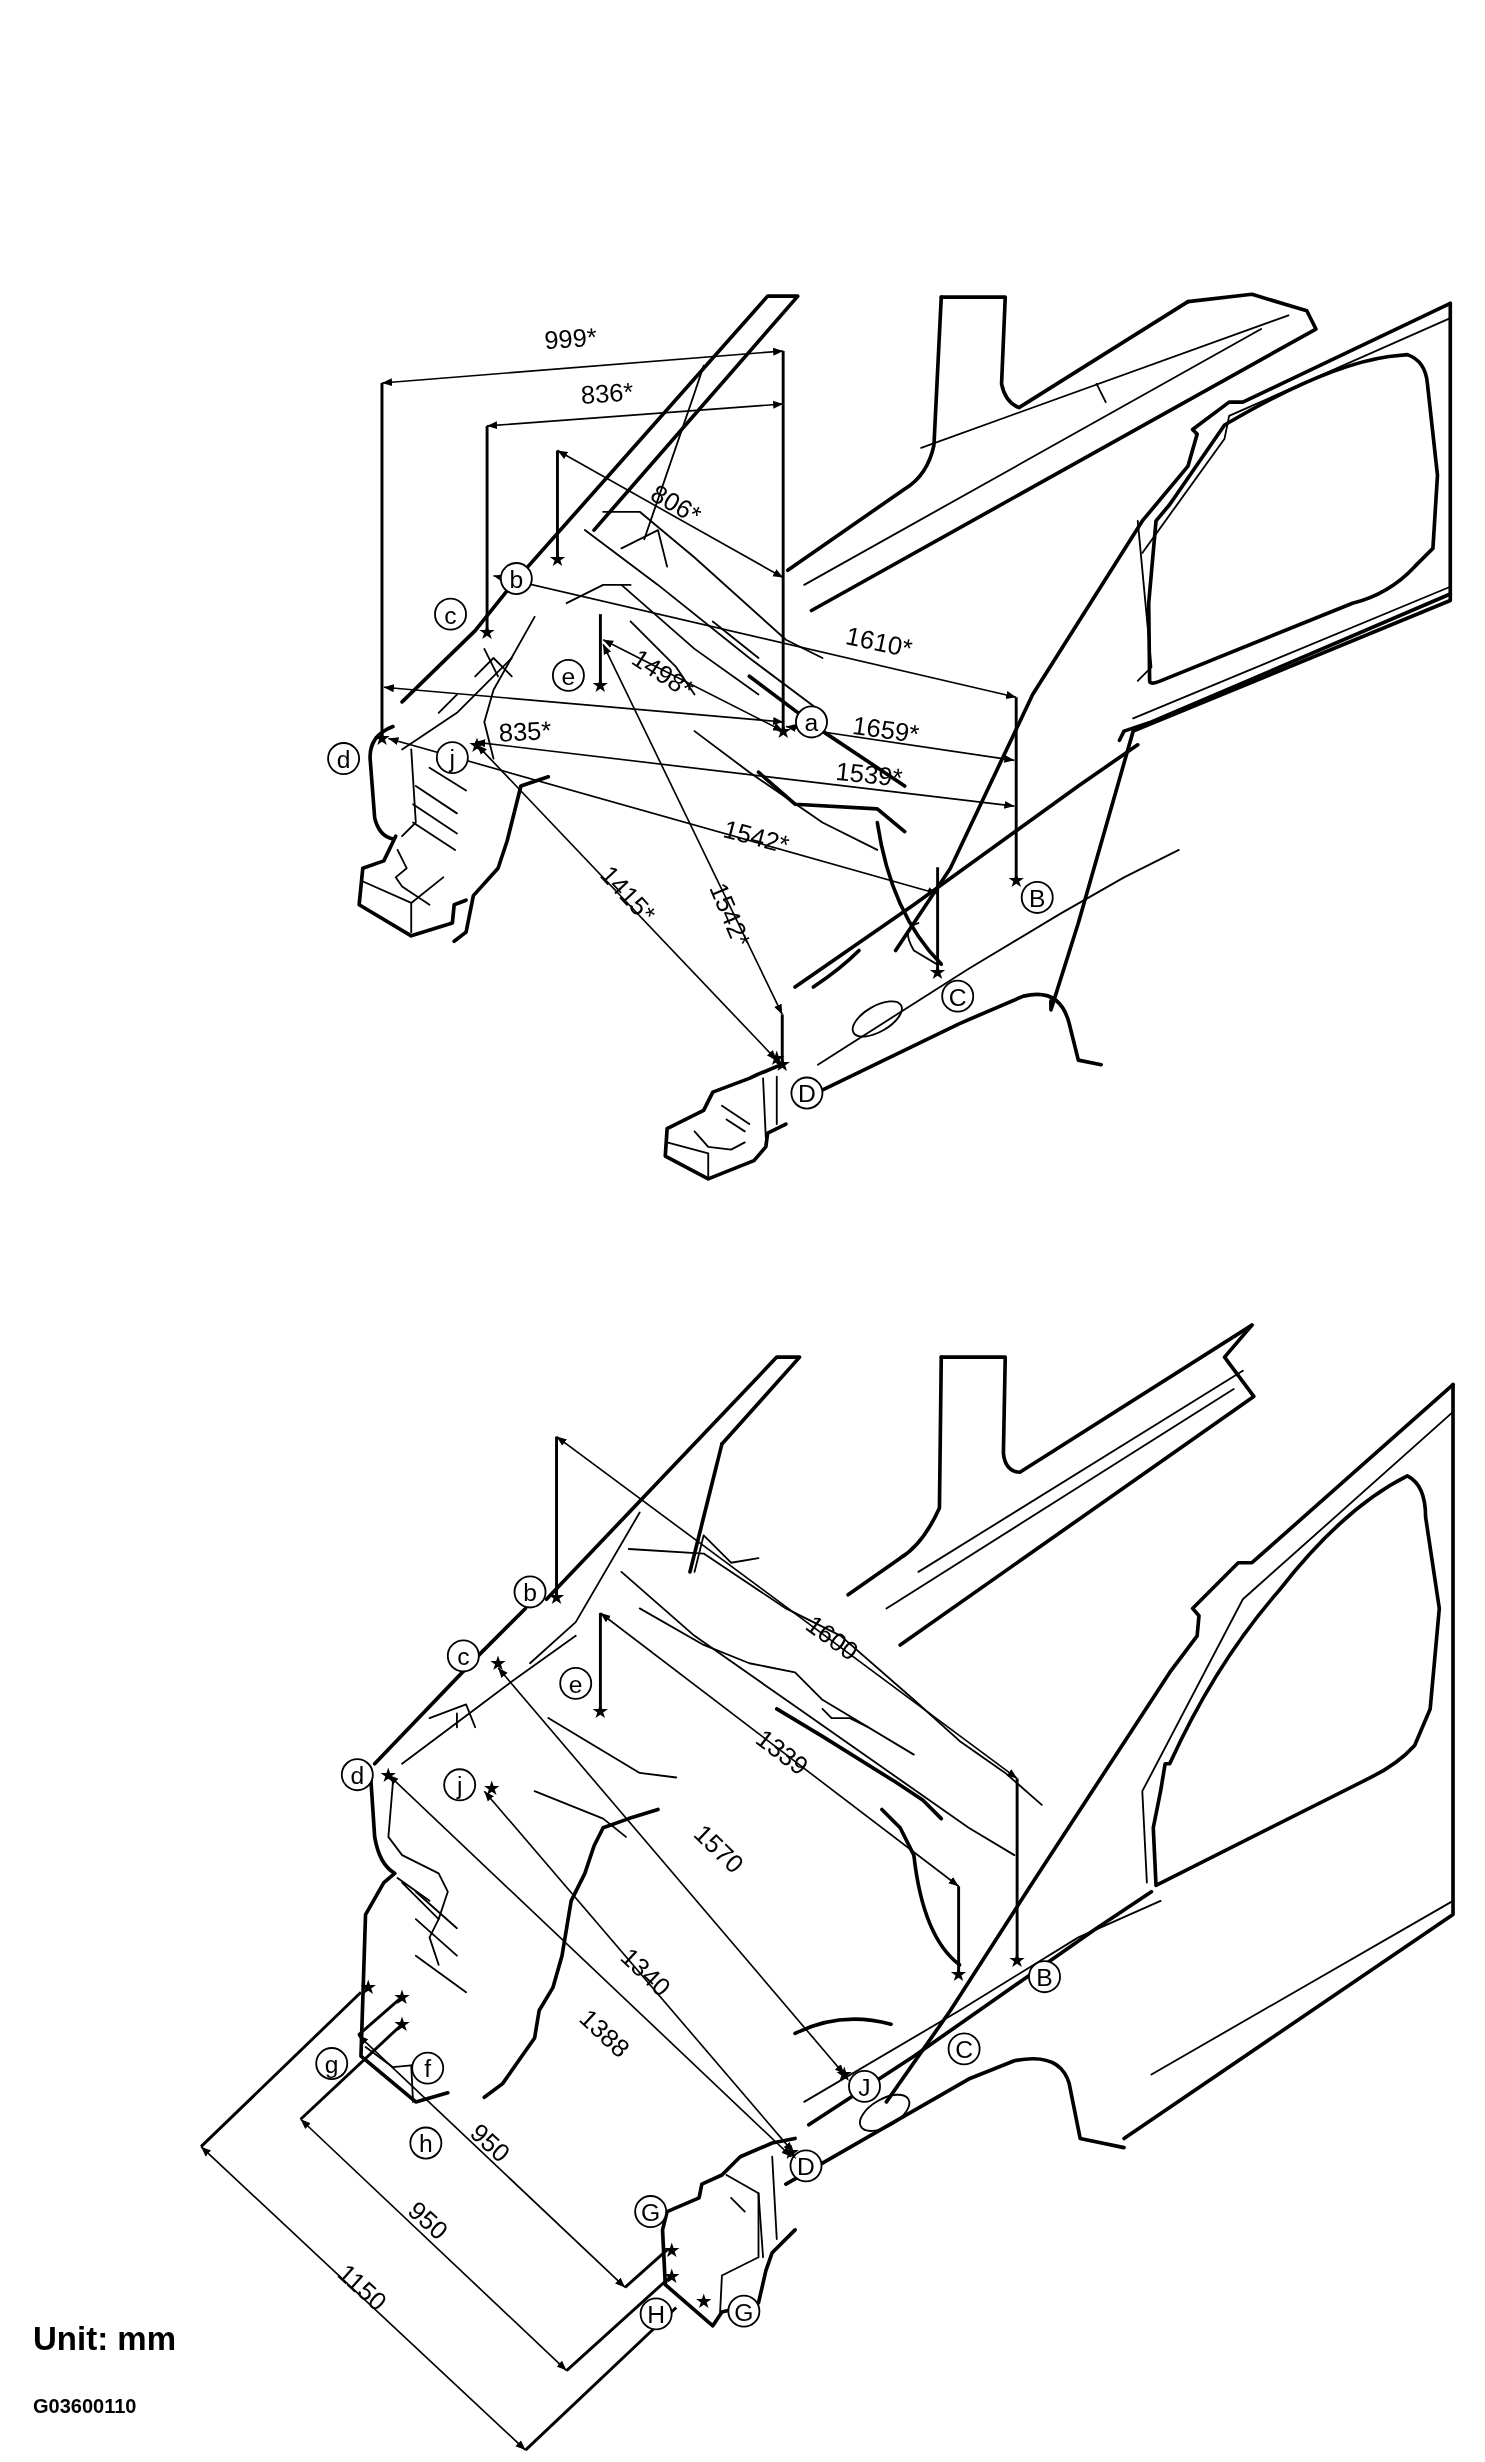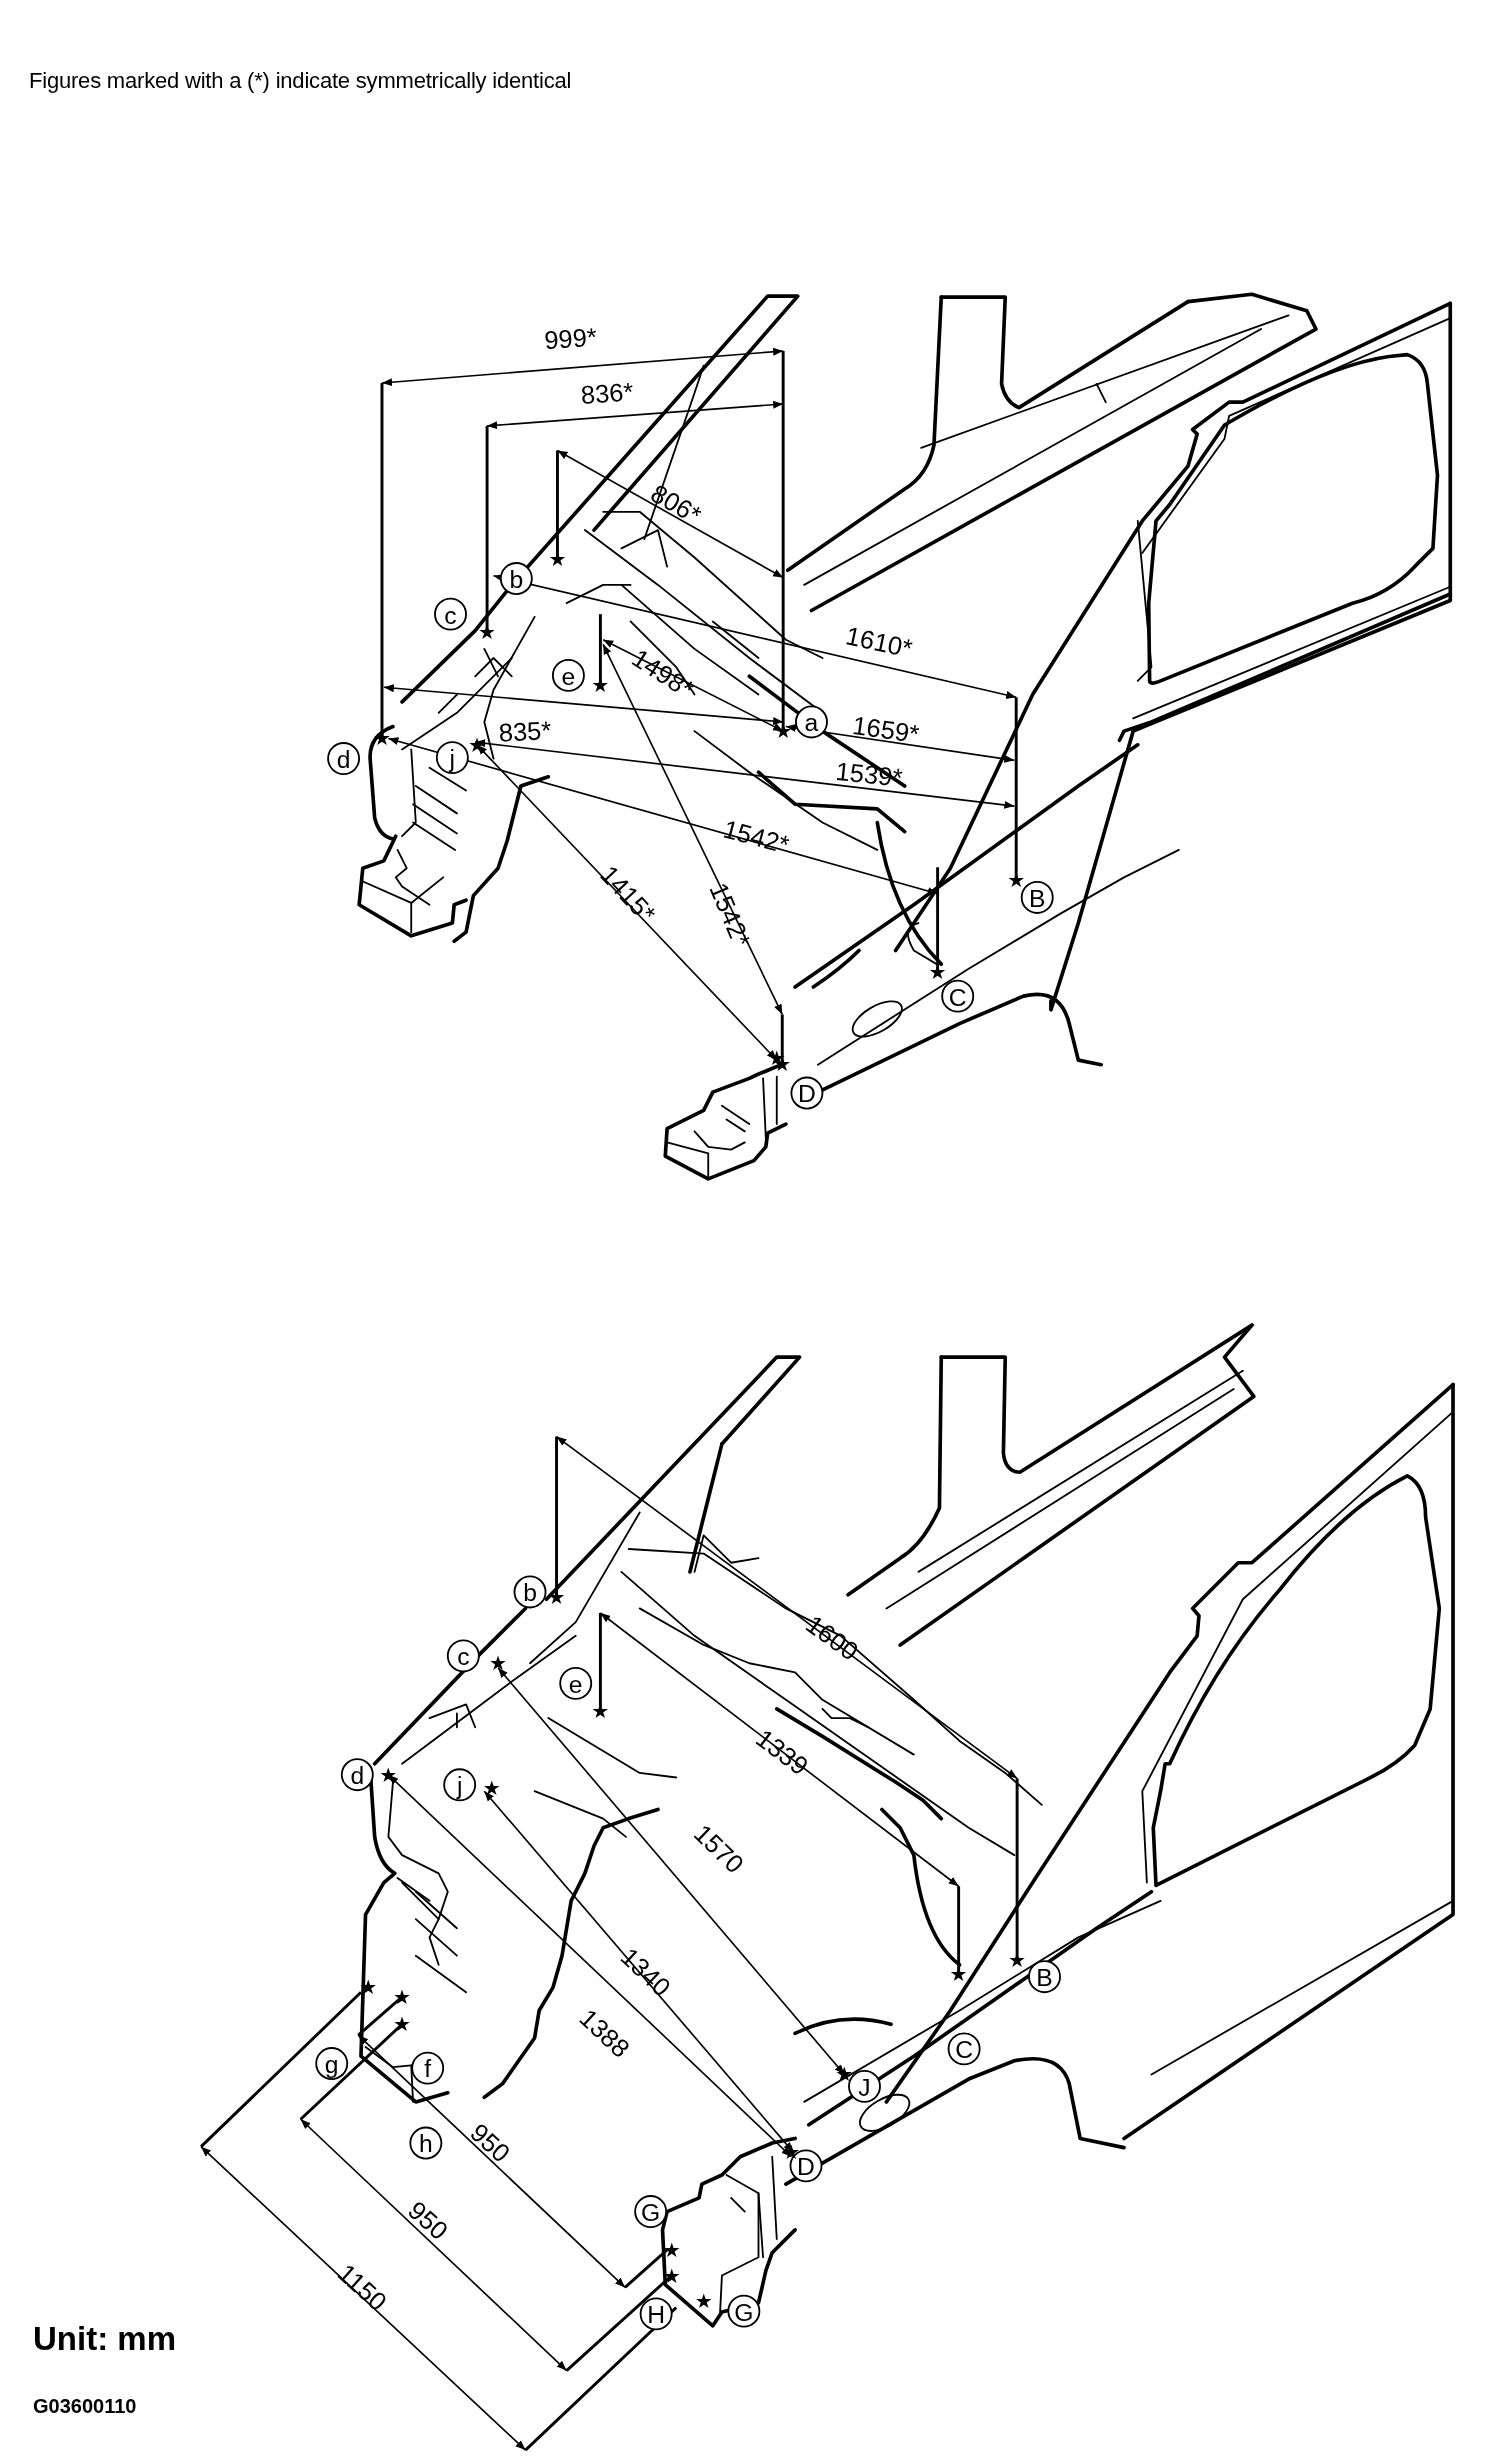--- a/index.html
+++ b/index.html
@@ -15,21 +15,20 @@
   .ext-line   { stroke: #000; stroke-width: 3.2; fill: none; }
   .dim-label  { font-family: "Liberation Sans", sans-serif; font-size: 28px; fill: #000; }
   .pt-circle  { fill: #fff; stroke: #000; stroke-width: 2; }
   .pt-label   { font-family: "Liberation Sans", sans-serif; font-size: 27px; fill: #000; text-anchor: middle; dominant-baseline: central; }
   .star       { fill: #000; font-size: 22px; text-anchor: middle; dominant-baseline: central; font-family: "DejaVu Sans", sans-serif; }
 </style>
 </head>
 <body>
 
 <div class="note">
-  <div>Figures marked with a (*) indicate symmetrically identical</div>
 </div>
 
 <svg class="diagram" width="1485" height="2462" viewBox="0 0 1625 2694" xmlns="http://www.w3.org/2000/svg">
   <defs>
     <marker id="arr" viewBox="0 0 10 10" refX="10" refY="5" markerWidth="11" markerHeight="11" markerUnits="userSpaceOnUse" orient="auto-start-reverse">
       <path d="M0,1 L10,5 L0,9 z" fill="#000"></path>
     </marker>
   </defs>
 
   <g>

